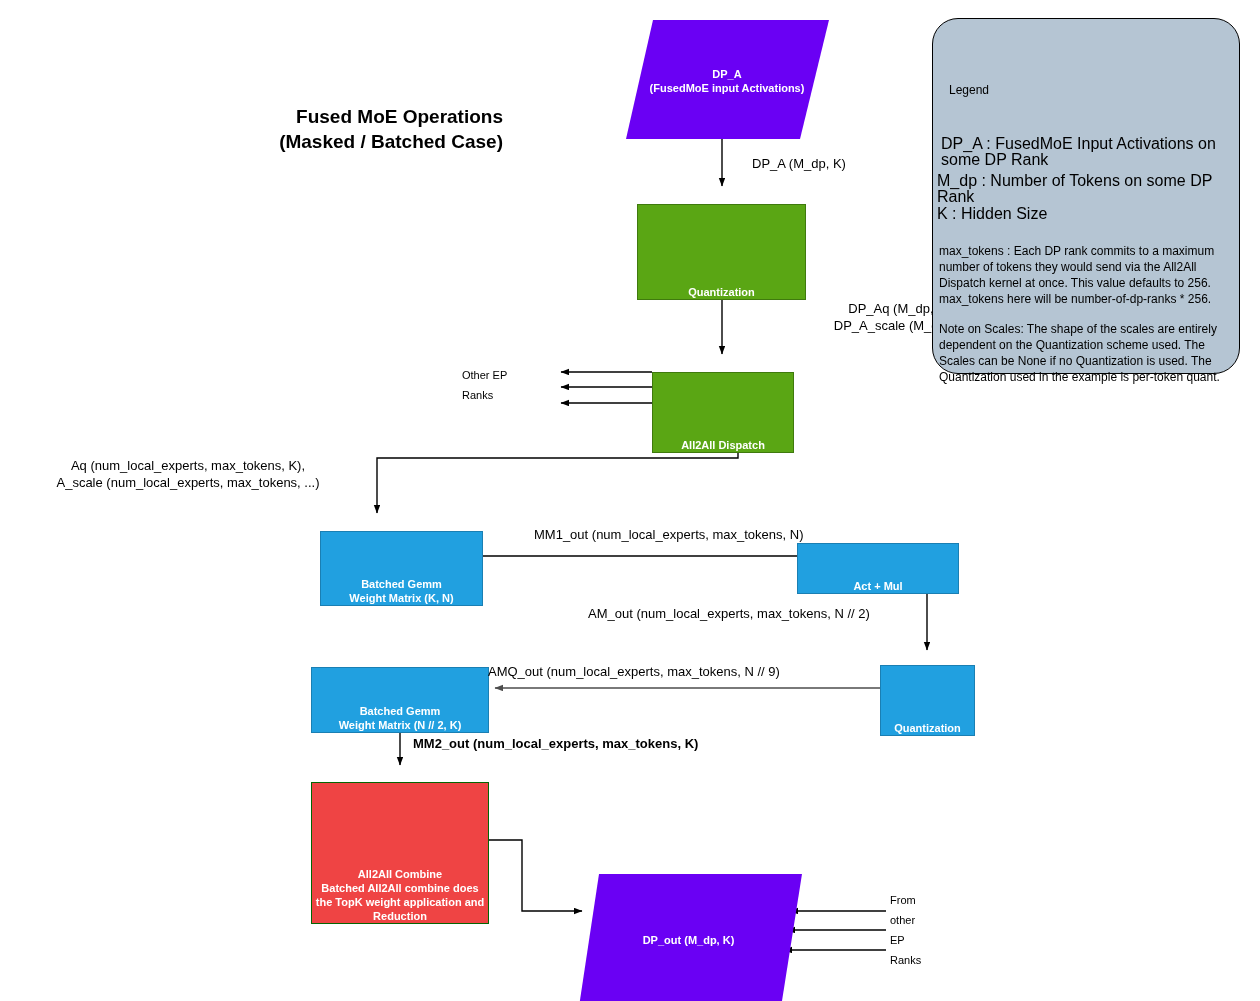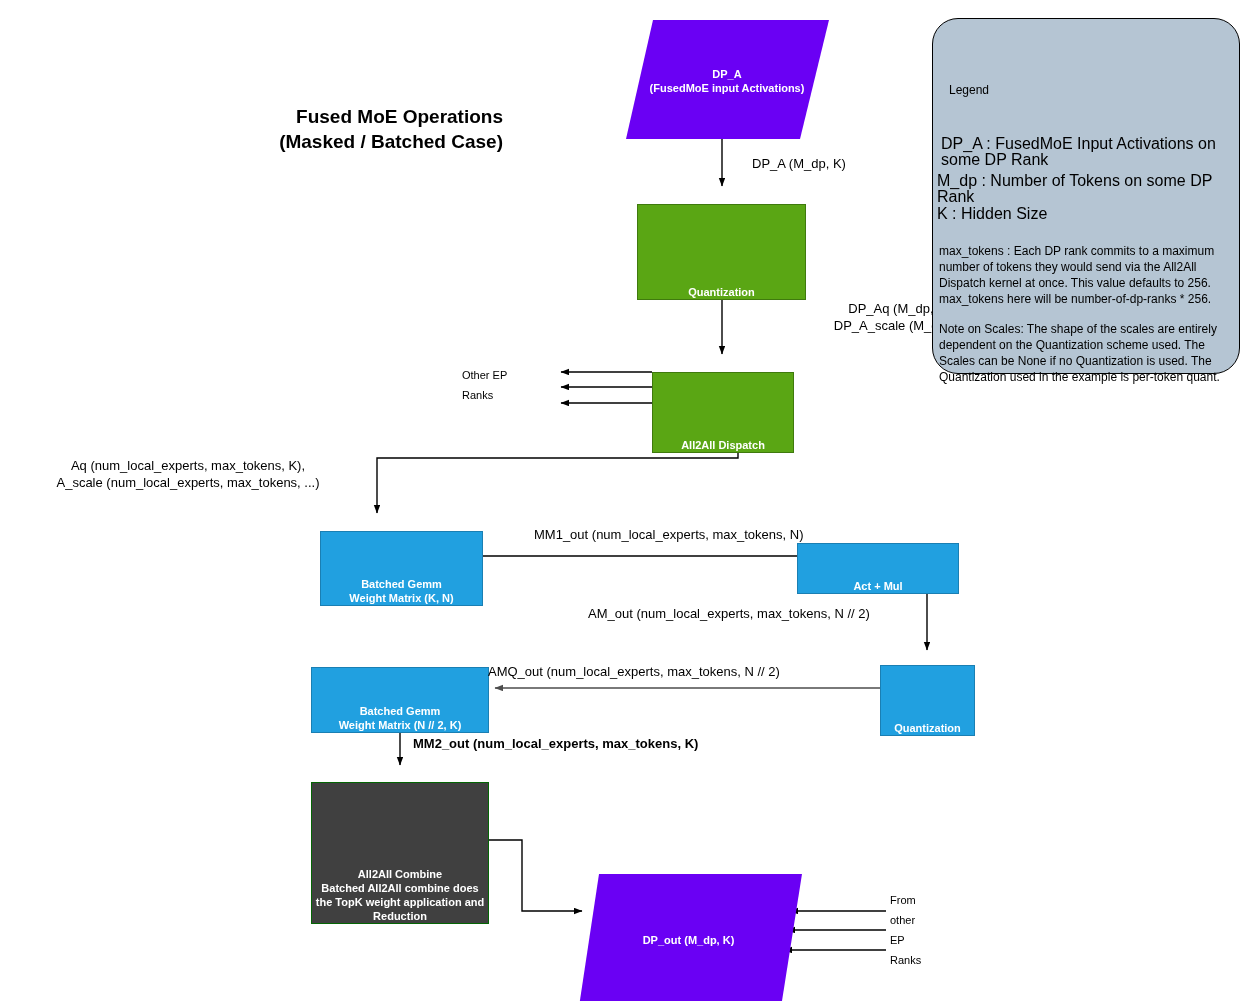--- a/index.html
+++ b/index.html
@@ -10,21 +10,21 @@
     overflow:hidden;
   }
   #canvas{position:relative;width:1260px;height:1001px;}
 
   svg#wires{position:absolute;left:0;top:0;width:1260px;height:1001px;pointer-events:none;}
 
   .node{position:absolute;box-sizing:border-box;display:flex;align-items:flex-end;justify-content:center;text-align:center;margin-top:12px;}
   .node .lbl{color:#ffffff;font-size:11px;line-height:14px;font-weight:bold;white-space:pre-line;}
 
   .green{background:#5aa614;border:1px solid #3f7a0d;}
-  .darkgreen{background:#404040;border:1px solid #046504;}
+  .darkgreen{background:#ef4444;border:1px solid #046504;}
   .blue{background:#21a0e0;border:1px solid #1a7fb3;}
 
   .para{position:absolute;}
   .para svg{display:block;}
   .para .plabel{position:absolute;left:0;right:0;text-align:center;color:#fff;font-size:11px;line-height:14px;font-weight:bold;white-space:pre-line;}
 
   .edge-label{position:absolute;font-size:13px;line-height:17px;color:#000;white-space:pre-line;}
   .edge-label.c{text-align:center;}
 
   .side-label{position:absolute;font-size:11px;line-height:20px;text-align:left;color:#000;white-space:pre-line;}
@@ -134,21 +134,21 @@
   <div class="edge-label c" style="left:700px;top:300px;width:402px;">DP_Aq (M_dp, K),
 DP_A_scale (M_dp, ...)</div>
 
   <div class="edge-label c" style="left:18px;top:457px;width:340px;">Aq (num_local_experts, max_tokens, K),
 A_scale (num_local_experts, max_tokens, ...)</div>
 
   <div class="edge-label" style="left:516px;top:526px;width:340px;margin-left:18px;">MM1_out (num_local_experts, max_tokens, N)</div>
 
   <div class="edge-label" style="left:588px;top:605px;width:360px;">AM_out (num_local_experts, max_tokens, N // 2)</div>
 
-  <div class="edge-label" style="left:488px;top:663px;width:380px;">AMQ_out (num_local_experts, max_tokens, N // 2)</div>
+  <div class="edge-label" style="left:488px;top:663px;width:380px;">AMQ_out (num_local_experts, max_tokens, N // 9)</div>
 
   <div class="edge-label" style="left:413px;top:735px;width:380px;font-weight:bold;">MM2_out (num_local_experts, max_tokens, K)</div>
 
   <div class="side-label" style="left:462px;top:365px;width:96px;">Other EP
 Ranks</div>
 
   <div class="side-label" style="left:890px;top:890px;width:82px;">From
 other
 EP
 Ranks</div>

